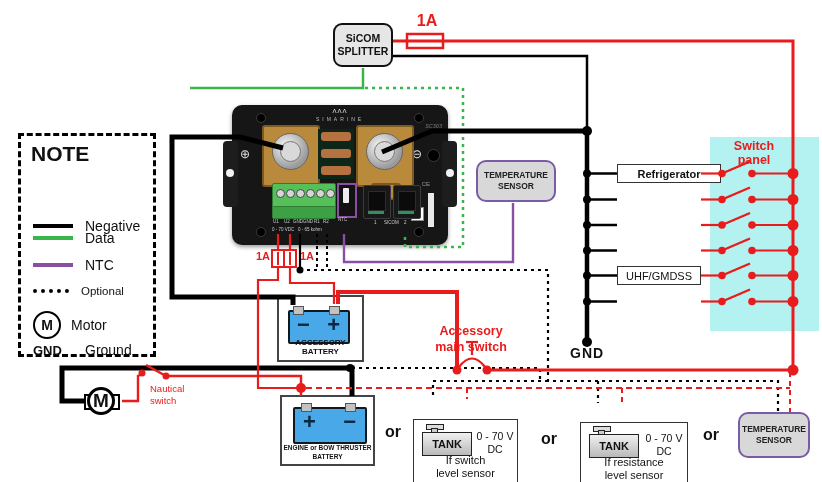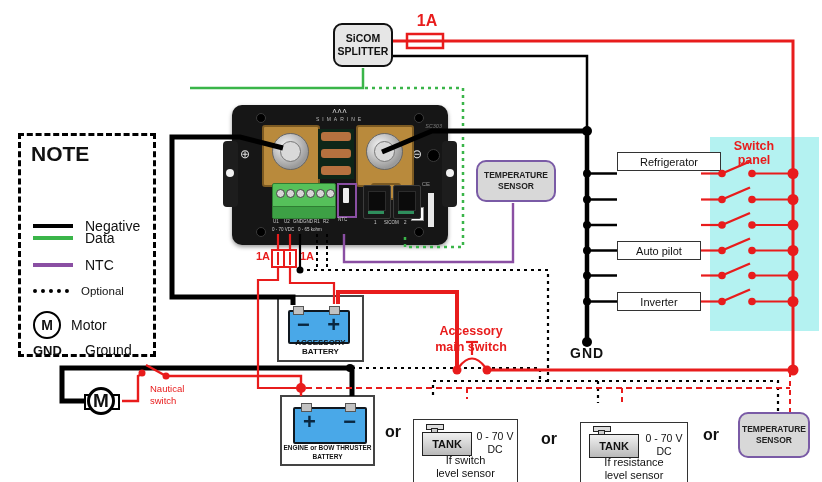--- a/index.html
+++ b/index.html
@@ -175,28 +175,25 @@
     <div class="dtx" style="left:172px;top:115px;font-size:4.5px;">2</div>
   </div>
 
   <div class="abs ctr tempsensor z2" style="left:476px;top:160px;width:80px;height:42px;">
     <div>
       <div>TEMPERATURE</div>
       <div>SENSOR</div>
     </div>
   </div>
 
-  <div class="abs ctr loadbox z2" style="left:617px;top:152px;width:104px;height:19px;">
+  <div class="abs ctr loadbox z2" style="left:617px;top:164px;width:104px;height:19px;font-weight:bold;">
       <span>Refrigerator</span>
     </div>
-  <div class="abs ctr loadbox z2" style="left:617px;top:241px;width:84px;height:19px;">
-      <span>Auto pilot</span>
-    </div>
-  <div class="abs ctr loadbox z2" style="left:617px;top:292px;width:84px;height:19px;">
-      <span>Inverter</span>
+  <div class="abs ctr loadbox z2" style="left:617px;top:266px;width:84px;height:19px;">
+      <span>UHF/GMDSS</span>
     </div>
 
   <div class="abs z3" style="left:570px;top:345px;font-size:14px;font-weight:600;letter-spacing:1px;">GND</div>
 
   <div class="abs battery-outer z2" style="left:277px;top:295px;width:87px;height:67px;">
     <div class="battery-blue abs" style="left:9px;top:13px;width:62px;height:34px;">
       <div class="post" style="left:3px;"></div>
       <div class="post" style="right:8px;"></div>
       <span class="bsym" style="left:7px;">−</span>
       <span class="bsym" style="right:8px;">+</span>

